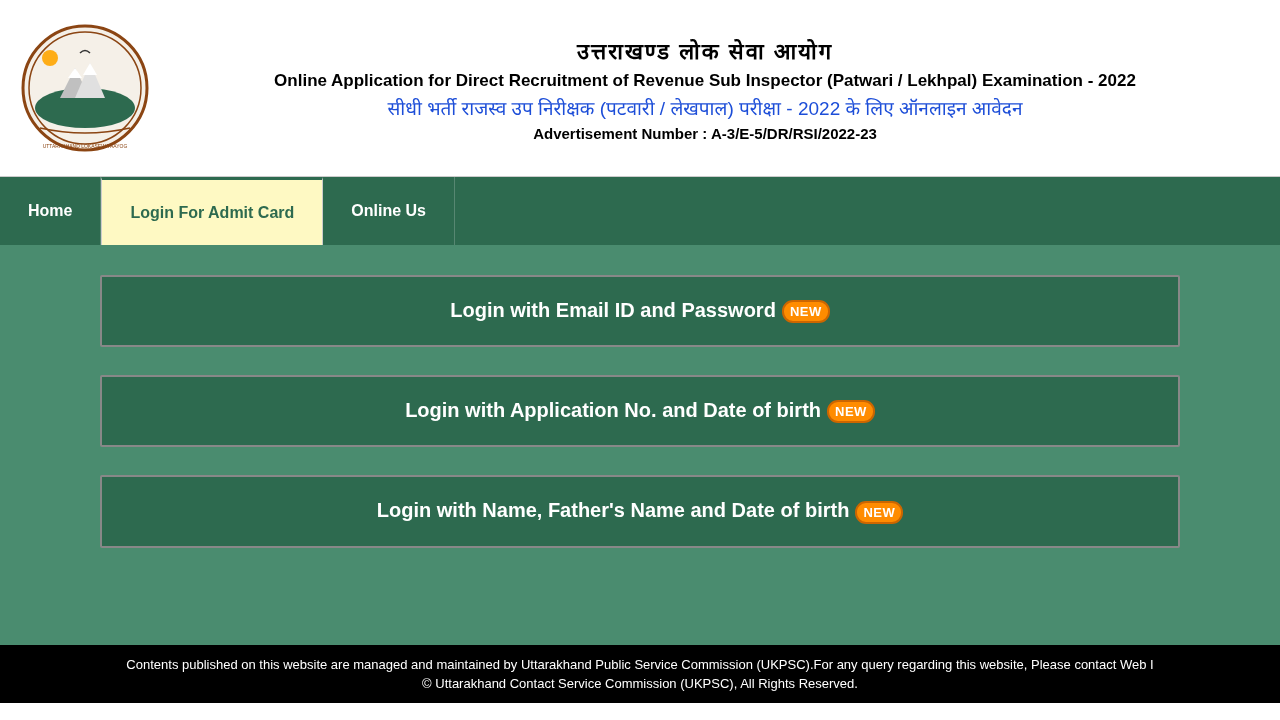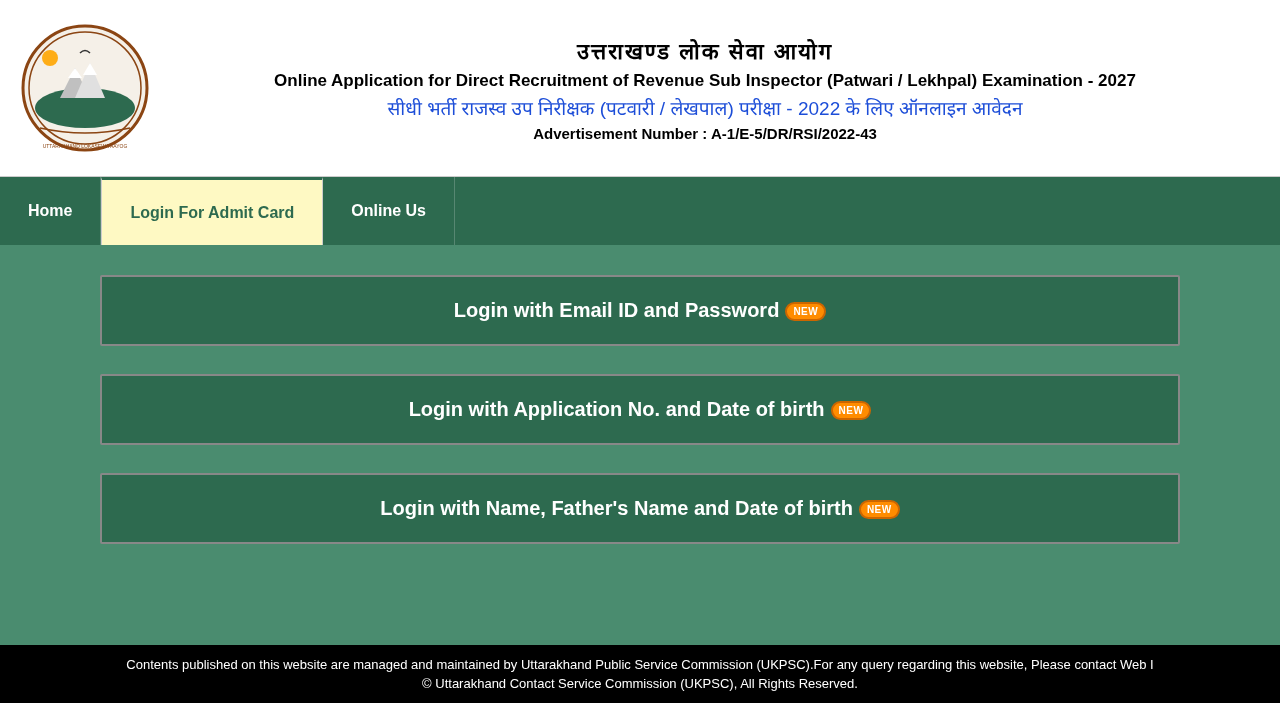--- a/index.html
+++ b/index.html
@@ -98,21 +98,21 @@
       font-weight: bold;
       padding: 22px 20px;
       text-align: center;
       cursor: pointer;
       border-radius: 2px;
     }
     .new-badge {
       display: inline-block;
       background: #ff8c00;
       color: #fff;
-      font-size: 10px;
+      font-size: 13px;
       font-weight: bold;
       padding: 2px 6px;
       border-radius: 11px;
       border: 2px solid #cc6600;
       margin-left: 6px;
       vertical-align: middle;
       letter-spacing: 0.5px;
     }
 
     
@@ -160,23 +160,23 @@
 
       <path d="M60 30 Q65 25 70 30" stroke="#333" stroke-width="1.5" fill="none"></path>
 
       <text x="65" y="125" text-anchor="middle" font-size="5" fill="#8b4513" font-family="Arial">UTTARAKHAND LOKASEWA AAYOG</text>
 
       <path d="M20 105 Q65 115 110 105" stroke="#8b4513" stroke-width="1.5" fill="none"></path>
     </svg>
   </div>
   <div class="header-text">
     <div class="title-hindi">उत्तराखण्ड लोक सेवा आयोग</div>
-    <div class="title-english">Online Application for Direct Recruitment of Revenue Sub Inspector (Patwari / Lekhpal) Examination - 2027</div>
+    <div class="title-english">Online Application for Direct Recruitment of Revenue Sub Inspector (Patwari / Lekhpal) Examination - 2022</div>
     <div class="title-hindi2">सीधी भर्ती राजस्व उप निरीक्षक (पटवारी / लेखपाल) परीक्षा - 2022 के लिए ऑनलाइन आवेदन</div>
-    <div class="advertisement">Advertisement Number : A-1/E-5/DR/RSI/2022-43</div>
+    <div class="advertisement">Advertisement Number : A-3/E-5/DR/RSI/2022-23</div>
   </div>
 </div>
 
 <nav class="navbar">
   <a class="nav-item">Home</a>
   <a class="nav-item active">Login For Admit Card</a>
   <a class="nav-item">Online Us</a>
 </nav>
 
 <div class="main-content">

